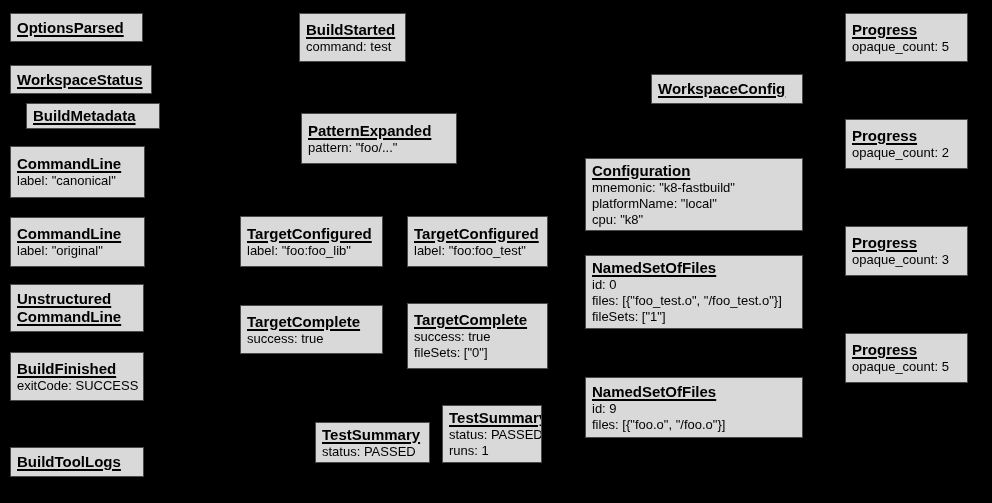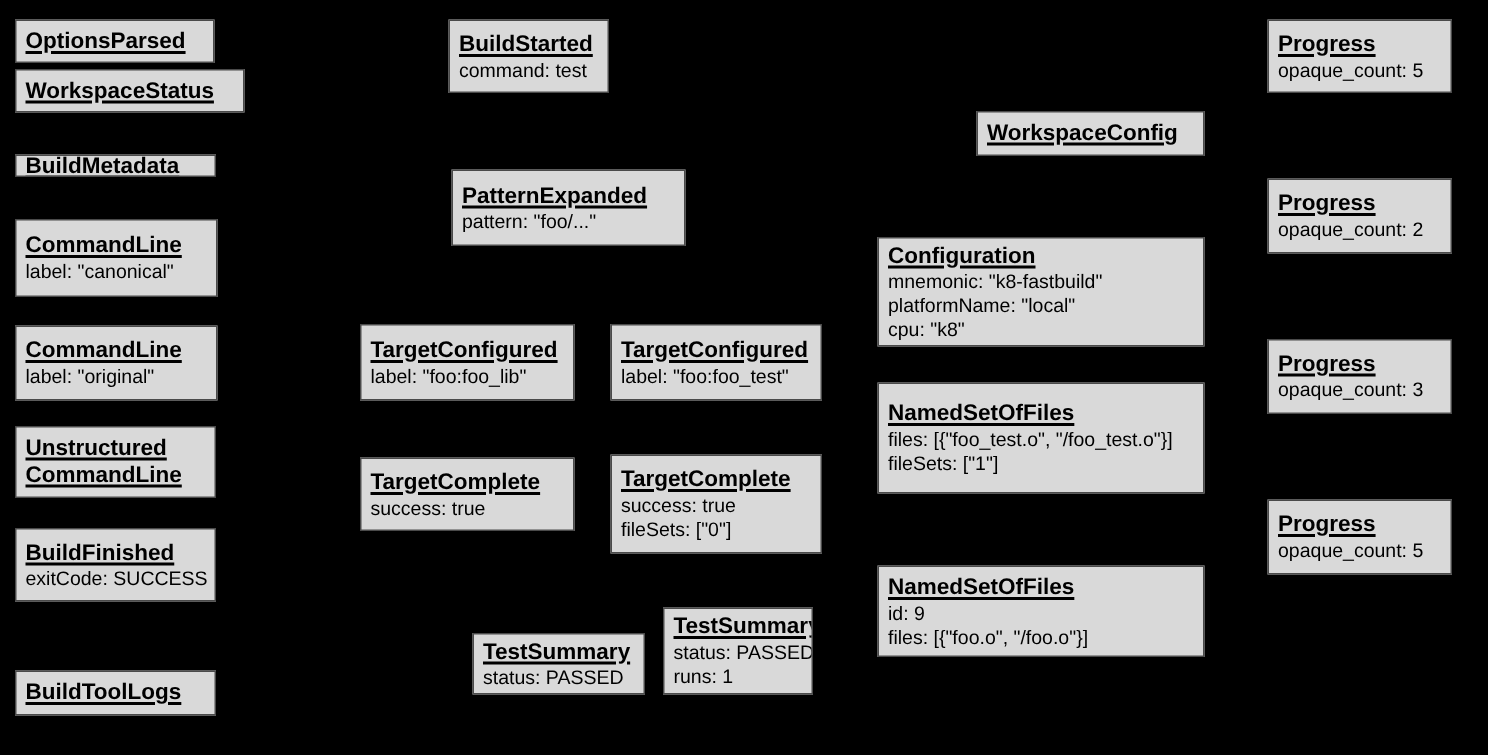--- a/index.html
+++ b/index.html
@@ -44,25 +44,25 @@
 </style>
 </head>
 <body>
 
 <div id="canvas">
 
   <div class="node" style="left:10px;top:13px;width:133px;height:29px">
     <div class="node-title">OptionsParsed</div>
   </div>
 
-  <div class="node" style="left:10px;top:46px;width:153px;height:29px">
+  <div class="node" style="left:10px;top:65px;width:142px;height:29px">
     <div class="node-title">WorkspaceStatus</div>
   </div>
 
-  <div class="node" style="left:10px;top:103px;width:134px;height:15px">
+  <div class="node" style="left:26px;top:103px;width:134px;height:26px">
     <div class="node-title">BuildMetadata</div>
   </div>
 
   <div class="node" style="left:10px;top:146px;width:135px;height:52px">
     <div class="node-title">CommandLine</div>
     <div class="node-line">label: "canonical"</div>
   </div>
 
   <div class="node" style="left:10px;top:217px;width:135px;height:50px">
     <div class="node-title">CommandLine</div>
@@ -132,20 +132,21 @@
 
   <div class="node" style="left:585px;top:158px;width:218px;height:73px">
     <div class="node-title">Configuration</div>
     <div class="node-line">mnemonic: "k8-fastbuild"</div>
     <div class="node-line">platformName: "local"</div>
     <div class="node-line">cpu: "k8"</div>
   </div>
 
   <div class="node" style="left:585px;top:255px;width:218px;height:74px">
     <div class="node-title">NamedSetOfFiles</div>
+    <div class="node-line">id: 0</div>
     <div class="node-line">files: [{"foo_test.o", "/foo_test.o"}]</div>
     <div class="node-line">fileSets: ["1"]</div>
   </div>
 
   <div class="node" style="left:585px;top:377px;width:218px;height:61px">
     <div class="node-title">NamedSetOfFiles</div>
     <div class="node-line">id: 9</div>
     <div class="node-line">files: [{"foo.o", "/foo.o"}]</div>
   </div>
 

